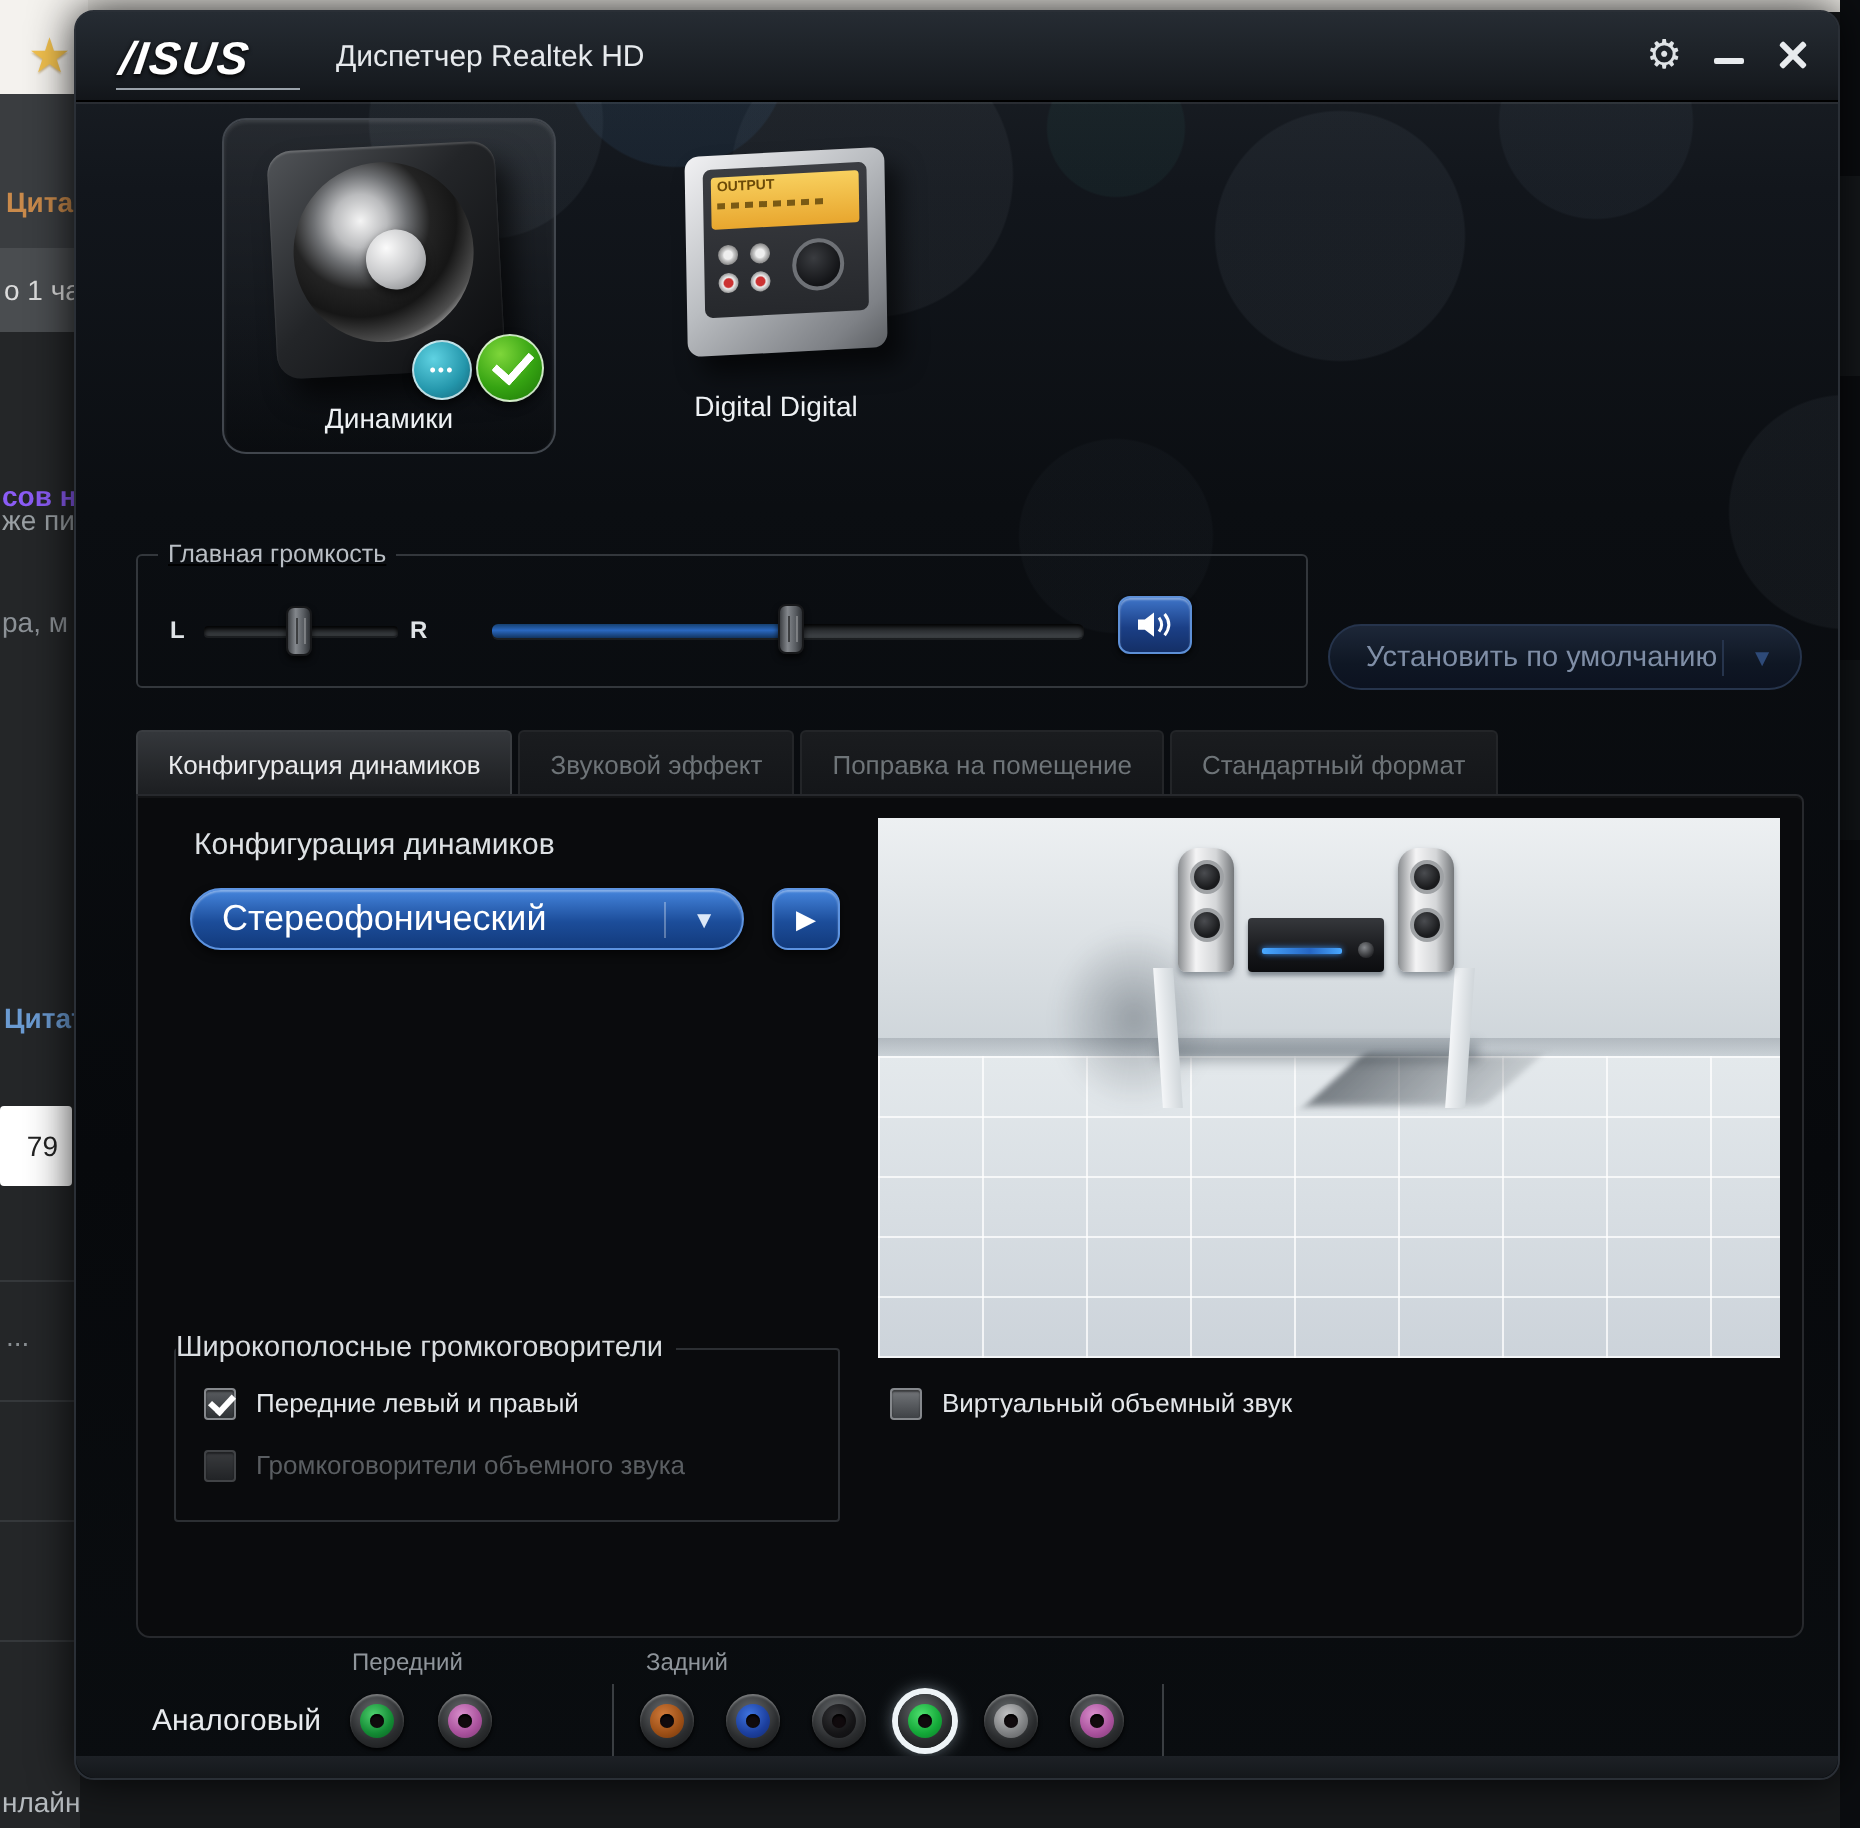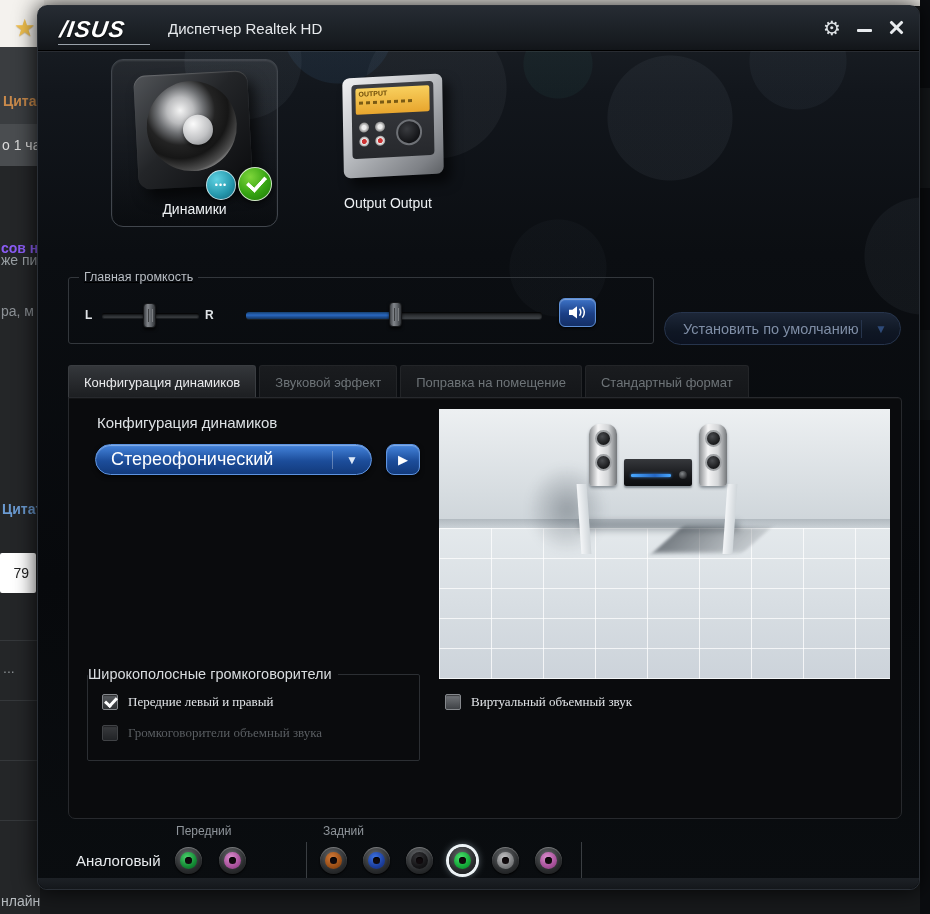--- a/index.html
+++ b/index.html
@@ -196,21 +196,21 @@
       background:linear-gradient(180deg,#36383c,#141518 70%,#0c0d0f); box-shadow:0 2px 2px rgba(50,60,70,.5); }
   .receiver .line { position:absolute; left:7px; top:15px; width:40px; height:3px;
       background:linear-gradient(90deg,#49a8ff,#2566c4 60%,#49a8ff); border-radius:1px; box-shadow:0 0 3px #3a8ef0; }
   .receiver .knob { position:absolute; right:5px; top:12px; width:8px; height:8px; border-radius:50%;
       background:radial-gradient(circle at 40% 35%,#85888c,#2a2b2e 70%); }
 
   
   .fullrange { position:absolute; left:18px; top:268px; width:333px; height:95px;
       border:1px solid #2c2f33; border-radius:2px; }
   .fullrange legend { margin-left:0; padding:0 6px 0 0; color:#d9dde0; font-size:14.5px; }
-  .cb-row { display:flex; align-items:flex-end; gap:10px; margin:12px 0 0 14px;font-family:Liberation Serif, serif; }
+  .cb-row { display:flex; align-items:flex-start; gap:10px; margin:12px 0 0 14px; }
   .cb { width:16px; height:16px; border-radius:2px; position:relative; flex:none;
       background:linear-gradient(180deg,#73767a,#3f4246); border:1px solid #85888c;
       box-shadow:inset 0 1px 1px rgba(0,0,0,.5); }
   .cb[data-checked="true"] { background:linear-gradient(180deg,#5a5d61,#2e3134); }
   .cb[data-checked="true"]::after { content:""; position:absolute; left:2px; top:2px; width:9px; height:5px;
       border-left:3px solid #fff; border-bottom:3px solid #fff; transform:rotate(-47deg); }
   .cb-label { color:#e3e6e9; font-size:13px; white-space:nowrap; }
   .cb-row[data-disabled="true"] .cb { opacity:.45; }
   .cb-row[data-disabled="true"] .cb-label { color:#5a5e62; }
   .cb-virtual { position:absolute; left:376px; top:296px; margin:0; }
@@ -313,21 +313,21 @@
                 </div>
               <div style="display:flex">
                   <div class="rca"></div>
                   <div class="rca"></div>
                 </div>
             </div>
             <div class="dig-svideo"></div>
           </div>
         </div>
       </div>
-      <div class="device-label" style="bottom:16px">Output Output</div>
+      <div class="device-label" style="bottom:16px">Digital Digital</div>
     </div>
 
     <fieldset class="vol-group">
       <legend>Главная громкость</legend>
       <span class="lr lbl-l">L</span>
       <div class="bal-track"></div>
       <div class="slider-thumb bal-thumb"></div>
       <span class="lr lbl-r">R</span>
       <div class="vol-track">
         <div class="vol-fill"></div>
@@ -389,21 +389,21 @@
       </div>
 
       <fieldset class="fullrange">
         <legend>Широкополосные громкоговорители</legend>
         <div class="cb-row" data-disabled="false">
           <div class="cb" data-checked="true"></div>
           <span class="cb-label">Передние левый и правый</span>
         </div>
         <div class="cb-row" style="margin-top:15px" data-disabled="true">
           <div class="cb" data-checked="false"></div>
-          <span class="cb-label">Громкоговорители объемный звука</span>
+          <span class="cb-label">Громкоговорители объемного звука</span>
         </div>
       </fieldset>
 
       <div class="cb-row cb-virtual" data-disabled="false">
         <div class="cb" data-checked="false"></div>
         <span class="cb-label">Виртуальный объемный звук</span>
       </div>
     </div>
 
     <span class="jack-label lbl-front">Передний</span>

